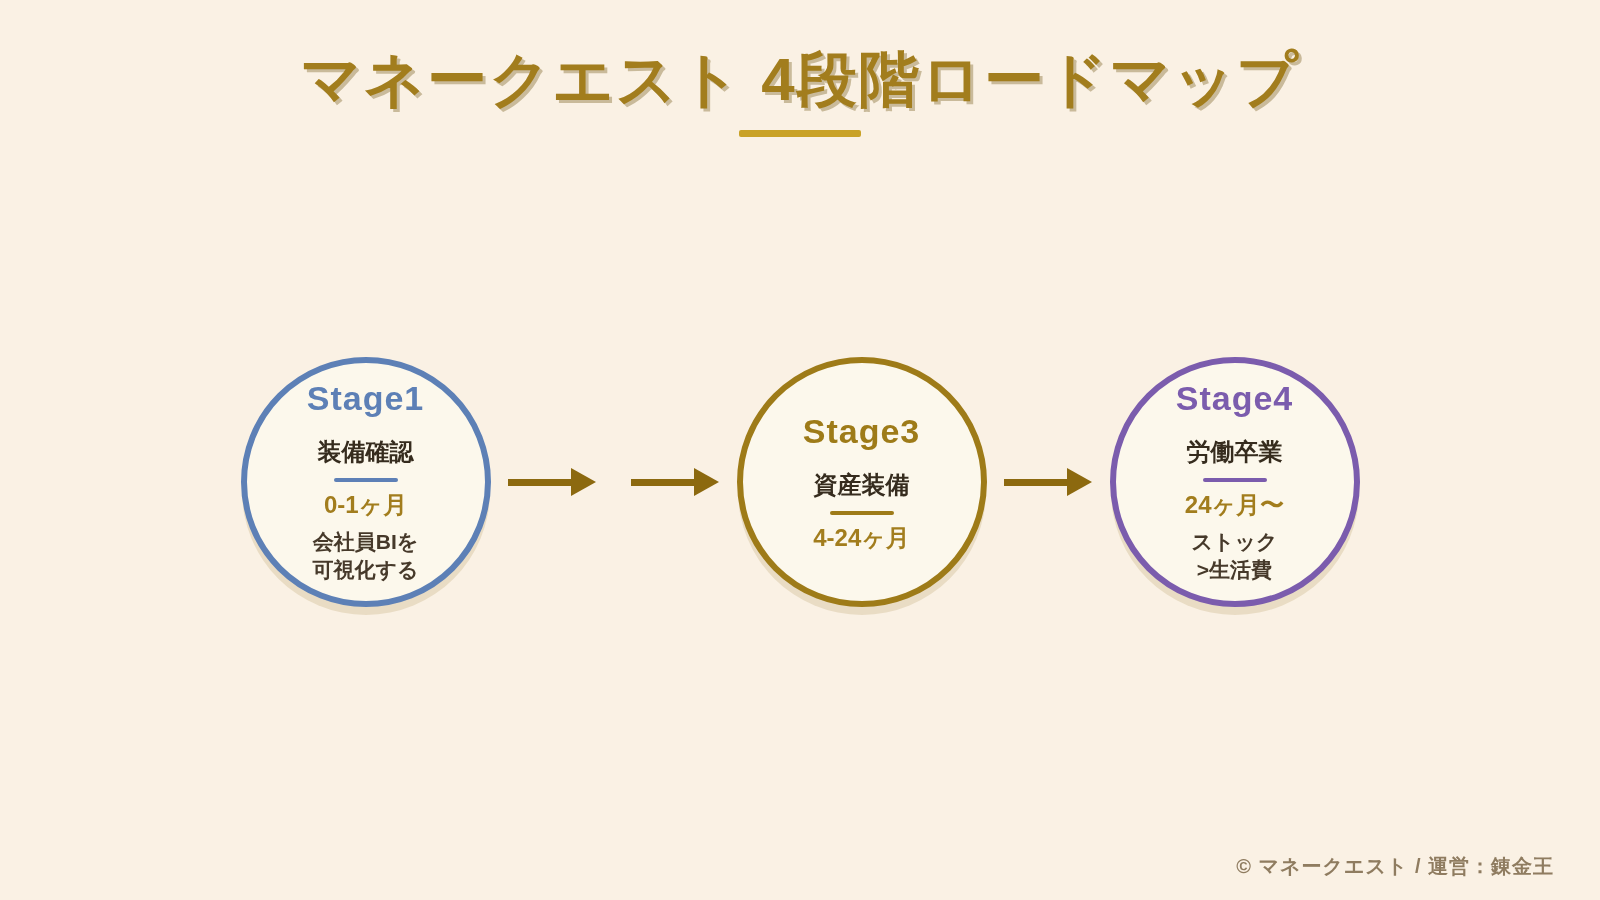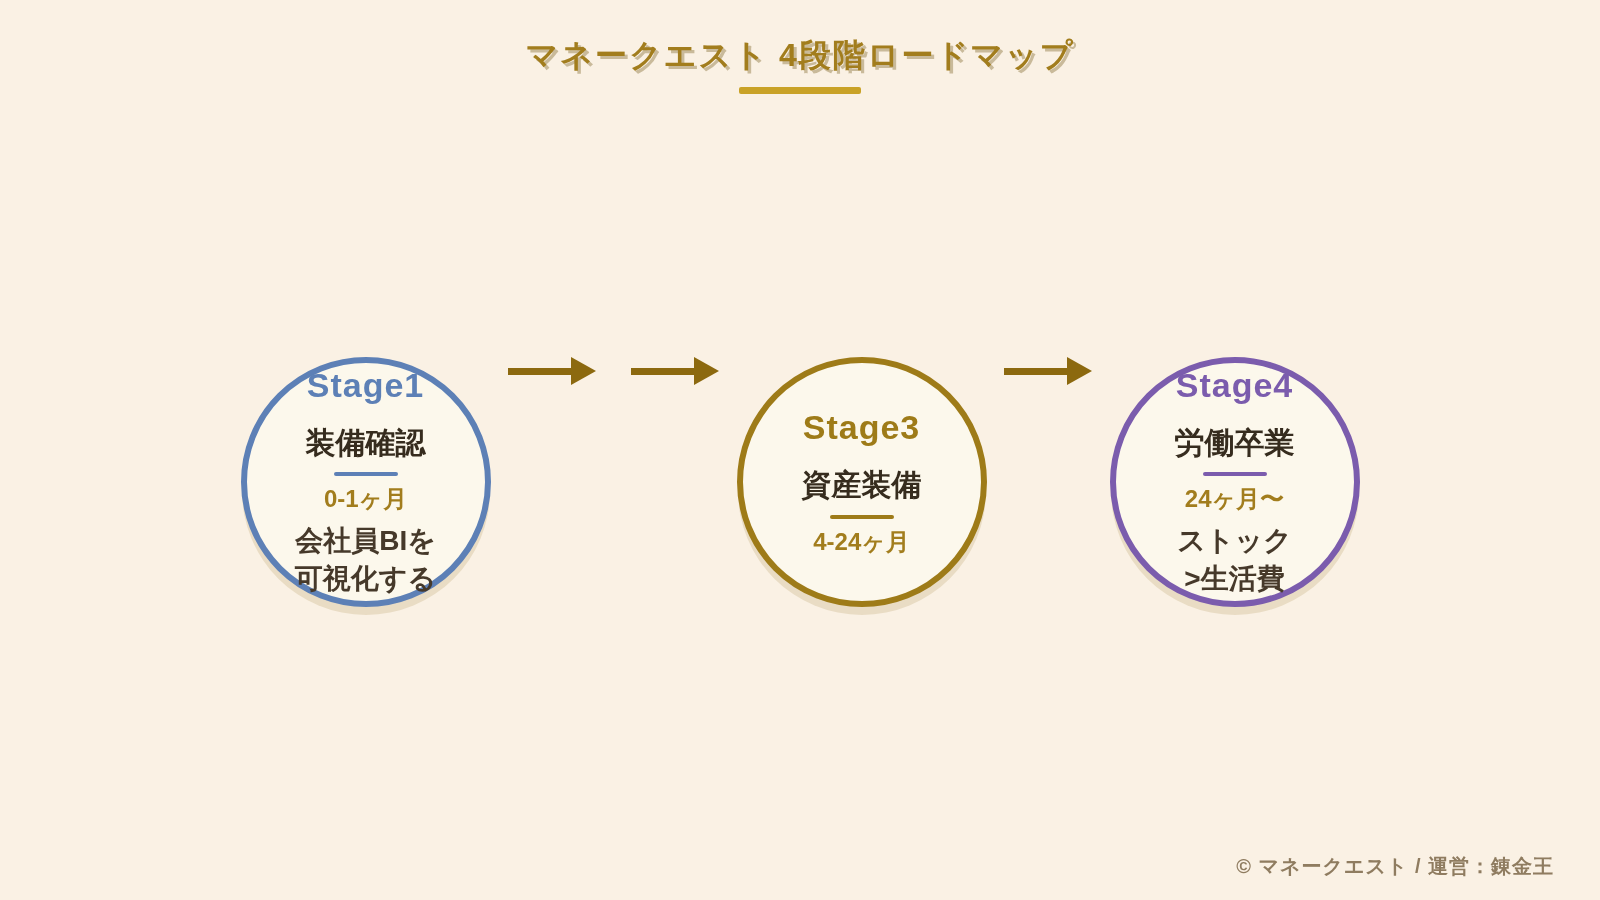--- a/index.html
+++ b/index.html
@@ -17,22 +17,22 @@
 
   
   .header {
     position: absolute;
     top: 34px;
     left: 0;
     width: 100%;
     text-align: center;
   }
   .page-title {
-    margin: 0;
-    font-size: 32px;
+    margin: 6px;
+    font-size: 60px;
     font-weight: bold;
     letter-spacing: 2px;
     color: #a27d1d;
     text-shadow: 3px 3px 0 rgba(110, 82, 16, 0.35);
   }
   .title-underline {
     width: 122px;
     height: 7px;
     margin: 9px auto 0 auto;
     background: #c9a227;
@@ -40,21 +40,21 @@
   }
 
   
   .stages-row {
     position: absolute;
     top: 357px;
     left: 0;
     width: 100%;
     display: flex;
     justify-content: center;
-    align-items: flex-start;
+    align-items: center;
   }
   .circle {
     width: 238px;
     height: 238px;
     border: 6px solid var(--c, #888);
     border-radius: 50%;
     background: #fcf8ec;
     box-shadow: 0 9px 0 -1px #e9dcc4;
     display: flex;
     flex-direction: column;
@@ -64,42 +64,42 @@
     text-align: center;
   }
   .stage-label {
     font-size: 34px;
     font-weight: bold;
     letter-spacing: 1px;
     color: var(--c);
     line-height: 1.1;
   }
   .stage-name {
-    font-size: 30px;
+    font-size: 24px;
     font-weight: bold;
     color: #362c1e;
     line-height: 1.25;
     margin-top: 20px;
     white-space: nowrap;
   }
   .stage-divider {
     width: 64px;
     height: 4px;
     border-radius: 2px;
     background: var(--c);
     margin: 11px 0 10px 0;
   }
   .stage-period {
     font-size: 24px;
     font-weight: bold;
     color: #a27d1d;
     line-height: 1.1;
   }
   .stage-desc {
-    font-size: 28px;
+    font-size: 21px;
     font-weight: bold;
     color: #46392a;
     line-height: 1.35;
     margin-top: 9px;
     white-space: pre-line;
   }
 
   
   .arrow {
     width: 123px;

